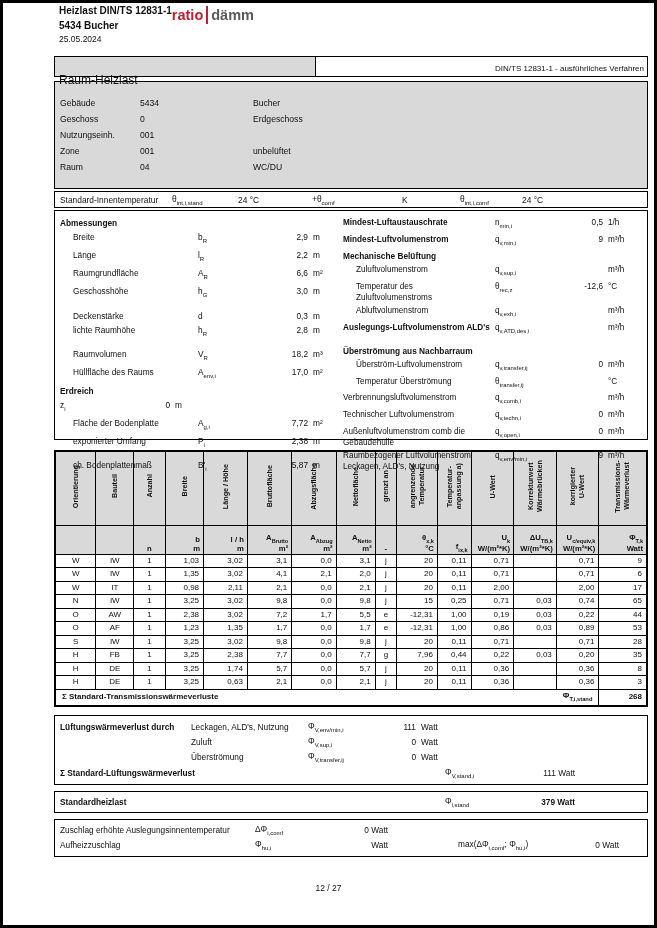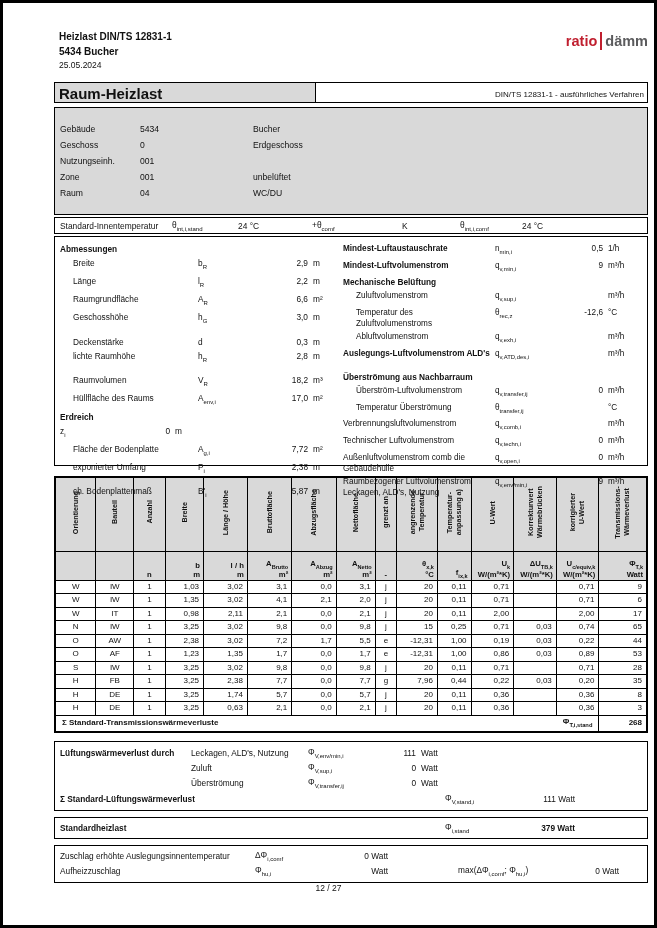--- a/index.html
+++ b/index.html
@@ -3,32 +3,32 @@
 <meta charset="utf-8">
 <style>
   html,body{margin:0;padding:0;background:#e8e8e8;}
   .page{width:657px;height:928px;box-sizing:border-box;background:#fff;border:3px solid #000;
         font-family:"Liberation Sans", sans-serif;color:#111;position:relative;overflow:hidden;}
   .content{margin-left:51px;margin-right:6px;}
   sub{font-size:0.72em;}
   .bold{font-weight:bold;}
 
   
-  .doc-header{display:flex;justify-content:space-between;padding-top:26px;}
+  .doc-header{display:flex;justify-content:flex-start;}
   .h-title,.h-sub{font-size:10px;font-weight:bold;line-height:15px;padding-left:5px;}
   .h-date{font-size:8.5px;line-height:13px;padding-left:5px;}
   .logo{display:flex;align-items:center;font-size:14.5px;font-weight:bold;padding-top:2px;height:20px;}
   .logo-left{color:#c01f2f;}
   .logo-bar{width:2px;height:18px;background:#c01f2f;margin:0 3px;}
   .logo-right{color:#5b5b5d;}
 
   
   .title-bar{display:flex;margin-top:10px;height:21px;box-sizing:border-box;}
   .tb-left{flex:0 0 262px;background:#d9d9d9;border:1px solid #000;box-sizing:border-box;
-           font-size:15px;padding:2px 0 0 4px;font-weight:bold;}
+           font-size:12px;padding:16px 0 0 4px;}
   .tb-right{flex:1;border:1px solid #000;border-left:none;box-sizing:border-box;
             font-size:8px;text-align:right;padding:7px 3px 0 0;}
 
   .box{border:1px solid #000;box-sizing:border-box;}
 
   
   #building-box{margin-top:4px;background:#d9d9d9;padding:13px 0;}
   .b-row{display:flex;height:16px;align-items:center;padding-left:5px;font-size:8.6px;}
   .b-label{flex:0 0 80px;}
   .b-value{flex:0 0 113px;}

